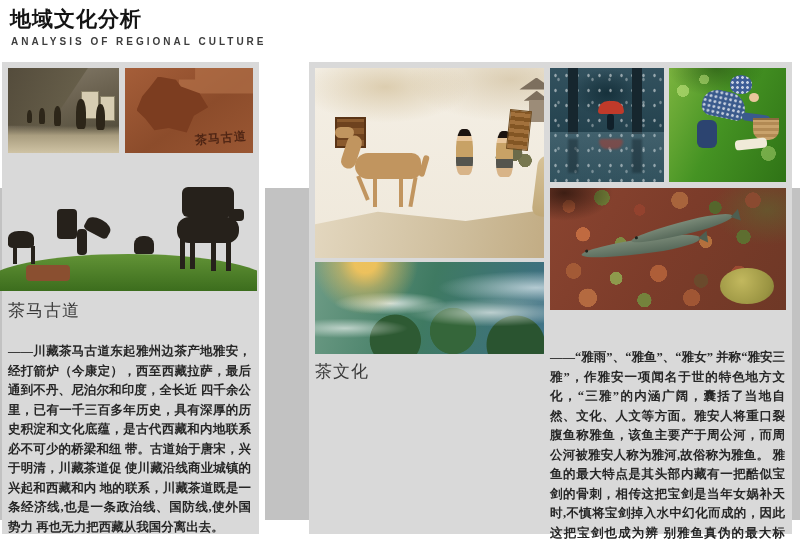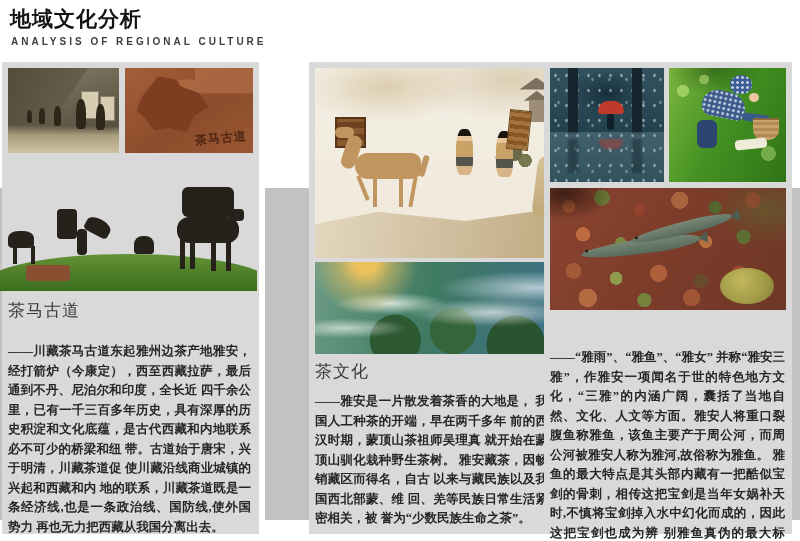--- a/index.html
+++ b/index.html
@@ -218,21 +218,20 @@
         <span class="tan" style="left:76px;top:60px;width:4px;height:30px;transform:rotate(10deg);"></span>
         <span class="tan" style="left:86px;top:38px;width:6px;height:22px;border-radius:3px;transform:rotate(16deg);"></span>
         <div class="pack"></div>
       </div>
       <div class="person" style="left:56%;top:32%;"></div>
       <div class="person" style="left:72%;top:33%;"></div>
       <div class="bpack" style="left:77%;top:22%;width:20px;height:38px;"></div>
     </div>
     <div class="photo" id="phE"></div>
     <div class="col-title" style="left:6px;top:298px;">茶文化</div>
-    <div class="col-body" style="left:6px;right:8px;top:330px;">——雅安是一片散发着茶香的大地是， 我国人工种茶的开端，早在两千多年 前的西汉时期，蒙顶山茶祖师吴理真 就开始在蒙顶山驯化栽种野生茶树。 雅安藏茶，因畅销藏区而得名，自古 以来与藏民族以及我国西北部蒙、维 回、羌等民族日常生活紧密相关，被 誉为“少数民族生命之茶”。</div>
   </div>
 
   <div class="panel" id="p3">
     <div class="photo" id="phF">
       <div class="pillar" style="left:16%;top:0;height:58%;"></div>
       <div class="pillar" style="left:72%;top:0;height:58%;"></div>
       <div class="abs sheen"></div>
       <div class="pillar" style="left:16%;top:62%;height:30%;opacity:.45;filter:blur(1px);"></div>
       <div class="pillar" style="left:72%;top:62%;height:30%;opacity:.45;filter:blur(1px);"></div>
       <div class="abs umb"></div>

